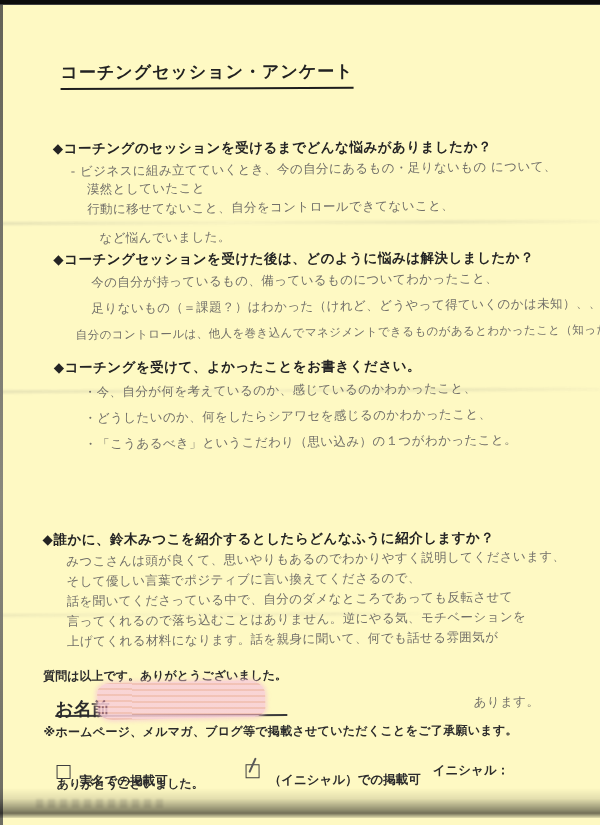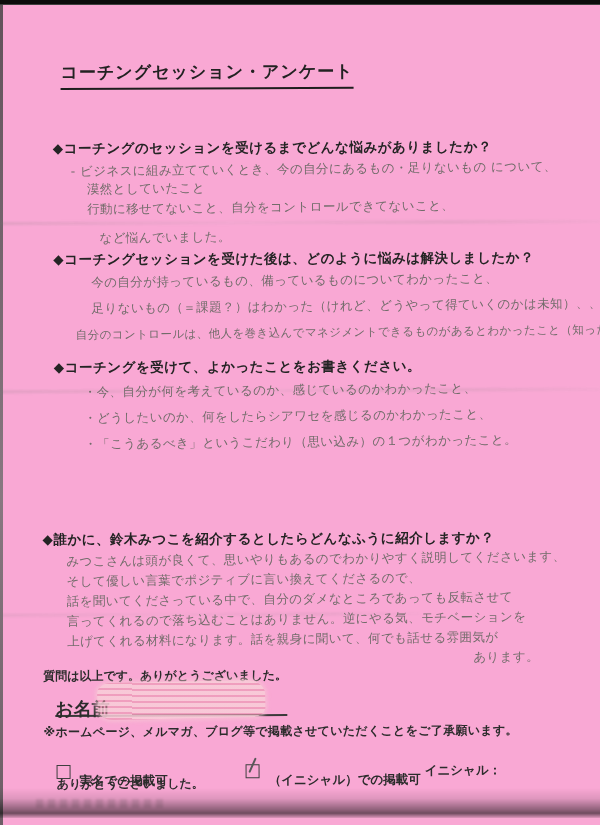--- a/index.html
+++ b/index.html
@@ -2,21 +2,21 @@
 <html><head>
 <meta charset="utf-8">
 <style>
   html,body{margin:0;padding:0;}
   body{
     width:600px;height:825px;overflow:hidden;position:relative;
     background:#ffffff;
     font-family:"DejaVu Sans","Liberation Sans",sans-serif;
   }
   #scan-page{
-    position:absolute;inset:0;background:#f9a8d4;
+    position:absolute;inset:0;background:#fef9c3;
   }
   
   .edge-top{
     position:absolute;top:0;left:0;width:600px;height:5px;
     background:linear-gradient(180deg,#0c0c0c 0 70%,#5a5a5a 100%);
   }
   .edge-left{
     position:absolute;top:4px;left:0;width:3px;height:821px;
     background:linear-gradient(180deg,#3c3c3c,#6c6c6c 60%,#4a4a4a);
     opacity:.8;
@@ -60,42 +60,42 @@
   .a1 .l2,.a1 .l3{margin-left:16px;}
   .a1 .l3{margin-top:2px;}
   .a1 .l4{margin-left:28px;margin-top:11px;}
   .a2{left:92px;top:267px;}
   .a2 div{line-height:26px;}
   .a2 .l3{margin-left:-16px;font-size:11.5px;}
   .a3{left:84px;top:377px;}
   .a3 div{line-height:26px;}
   .a4{left:66px;top:549px;}
   .a4 div{line-height:20px;}
-  .a4 .l6{margin-left:406px;}
+  .a4 .l6{margin-left:406px;margin-top:45px;}
   .closing{position:absolute;left:42px;top:667px;font-size:12px;}
   .name-label{position:absolute;left:54px;top:696px;font-size:18px;}
   .name-underline{position:absolute;left:54px;top:714px;width:232px;height:2px;background:#3a3a3a;}
   .pink-redaction{
     position:absolute;left:96px;top:681px;width:168px;height:37px;
     background:
       repeating-linear-gradient(1.5deg,rgba(232,150,172,.55) 0 2px,rgba(248,206,216,.85) 2px 6px);
     border-radius:14px 18px 12px 16px / 10px 14px 10px 12px;
     transform:rotate(-1deg);
     box-shadow:0 0 4px 2px rgba(246,200,211,.6);
   }
   .consent{position:absolute;left:42px;top:723px;font-size:12px;letter-spacing:.3px;white-space:nowrap;}
   .check-row{position:absolute;left:55px;top:753px;display:flex;align-items:center;font-size:12.5px;white-space:nowrap;}
   .cbox{width:12px;height:12px;border:1.6px solid #3f3f3f;display:inline-block;position:relative;background:transparent;}
   .cbox-label{margin-left:9px;margin-top:19px;}
   .gap{width:78px;}
   .pen-check{
     position:absolute;left:5px;top:-8px;width:2px;height:16px;background:#585858;
     transform:rotate(24deg);border-radius:2px;
   }
-  .initial-label{margin-left:4px;}
+  .initial-label{margin-left:12px;}
   .thanks{position:absolute;left:55px;top:775px;font-size:12px;}
 </style>
 </head>
 <body>
 
 <div id="scan-page">
 
   <div class="edge-top"></div>
   <div class="edge-left"></div>
   <div class="crease crease1"></div>

